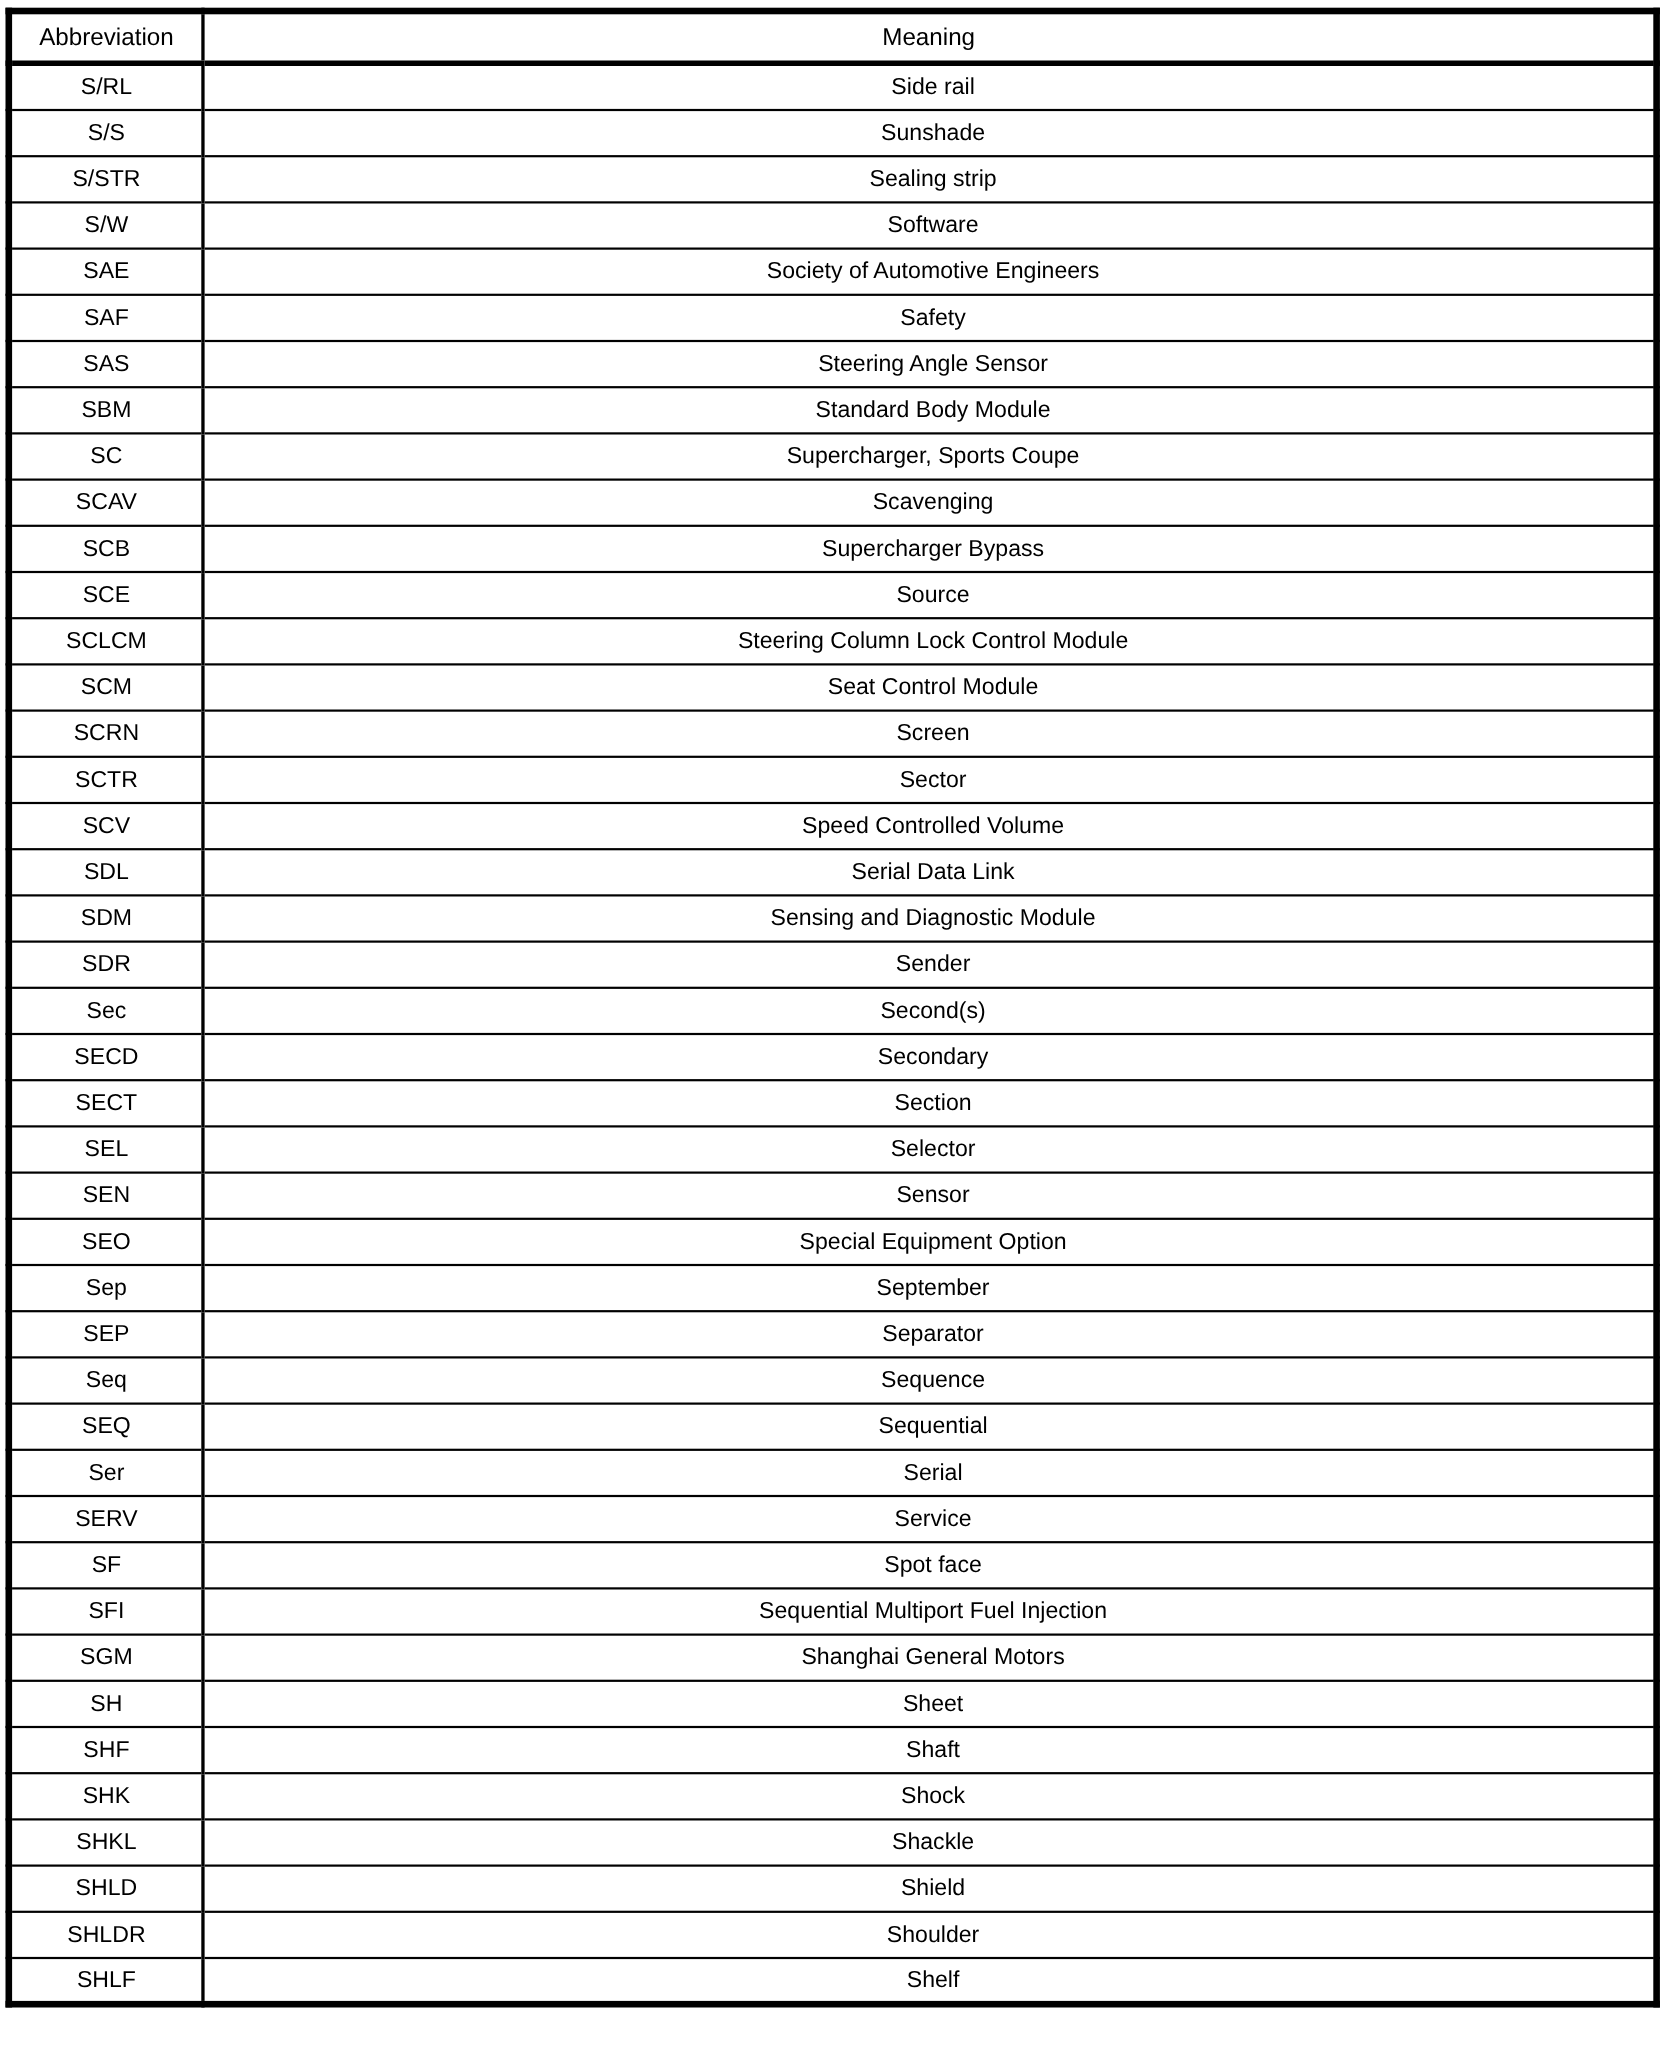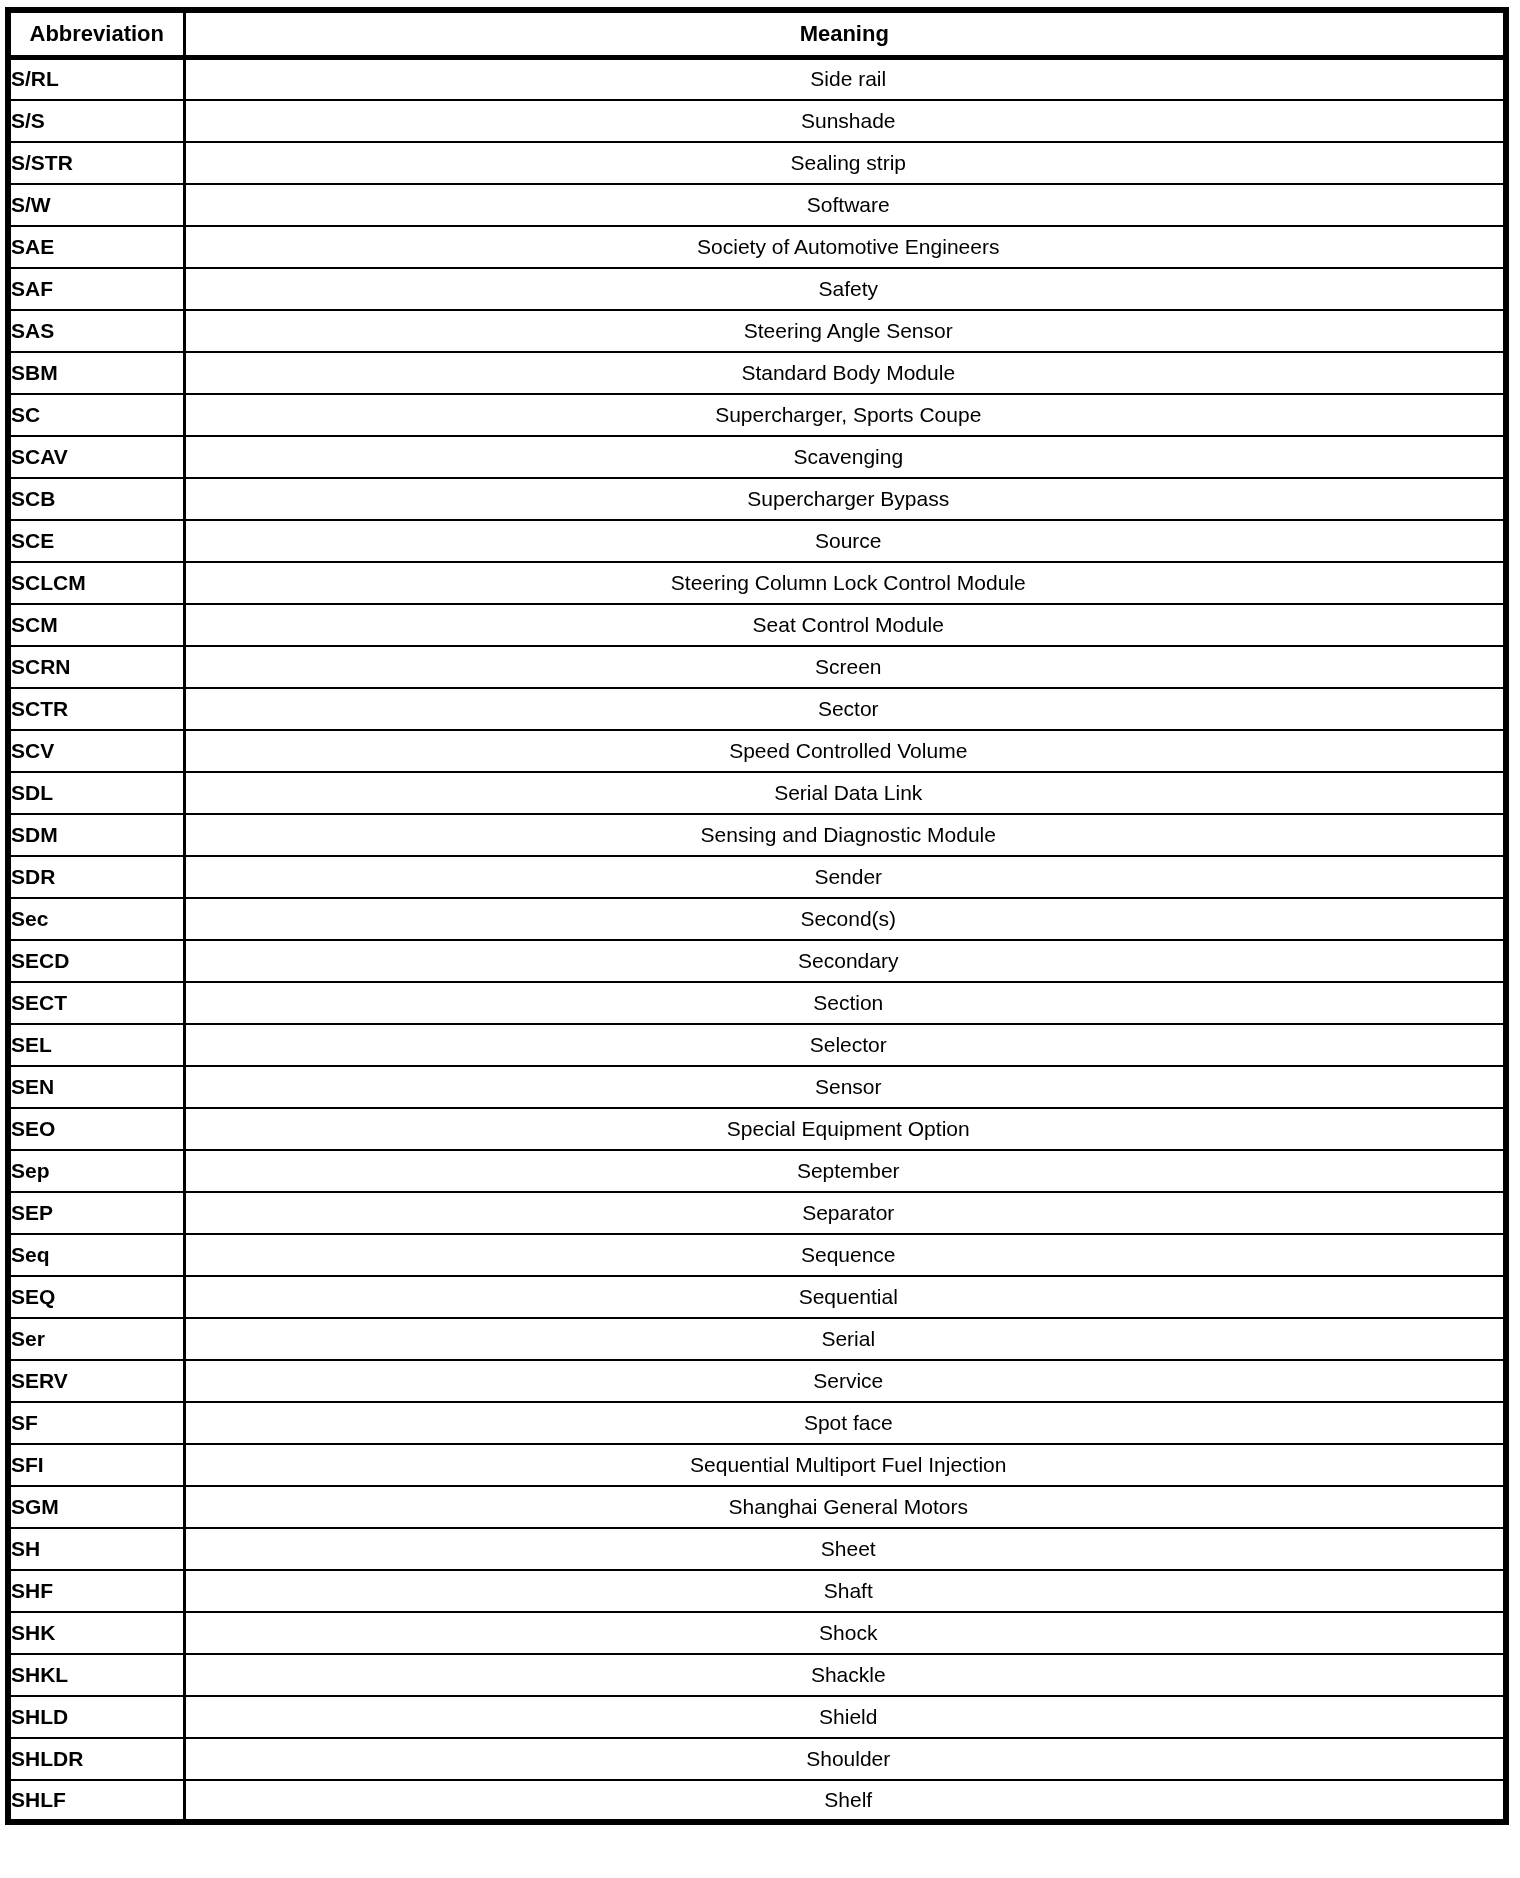--- a/index.html
+++ b/index.html
@@ -28,33 +28,33 @@
   table.abbrev-table td {
     border: 2px solid #000000;
     padding: 0;
     overflow: hidden;
     white-space: nowrap;
     background: #ffffff;
   }
   table.abbrev-table thead th {
     height: 42px;
     font-size: 22px;
-    font-weight: bold;
+    font-weight: normal;
     text-align: center;
     vertical-align: middle;
     border-bottom-width: 5px;
   }
   table.abbrev-table tbody tr { height: 42px; }
   table.abbrev-table td {
     font-size: 21px;
     vertical-align: middle;
   }
   table.abbrev-table td.cell-abbr {
+    text-align: center;
     border-right-width: 3px;
-    font-weight: bold;
   }
   table.abbrev-table th.h-abbr {
     border-right-width: 3px;
   }
   table.abbrev-table td.cell-meaning {
     text-align: center;
     padding-left: 8px;
   }
 </style>
 </head>

